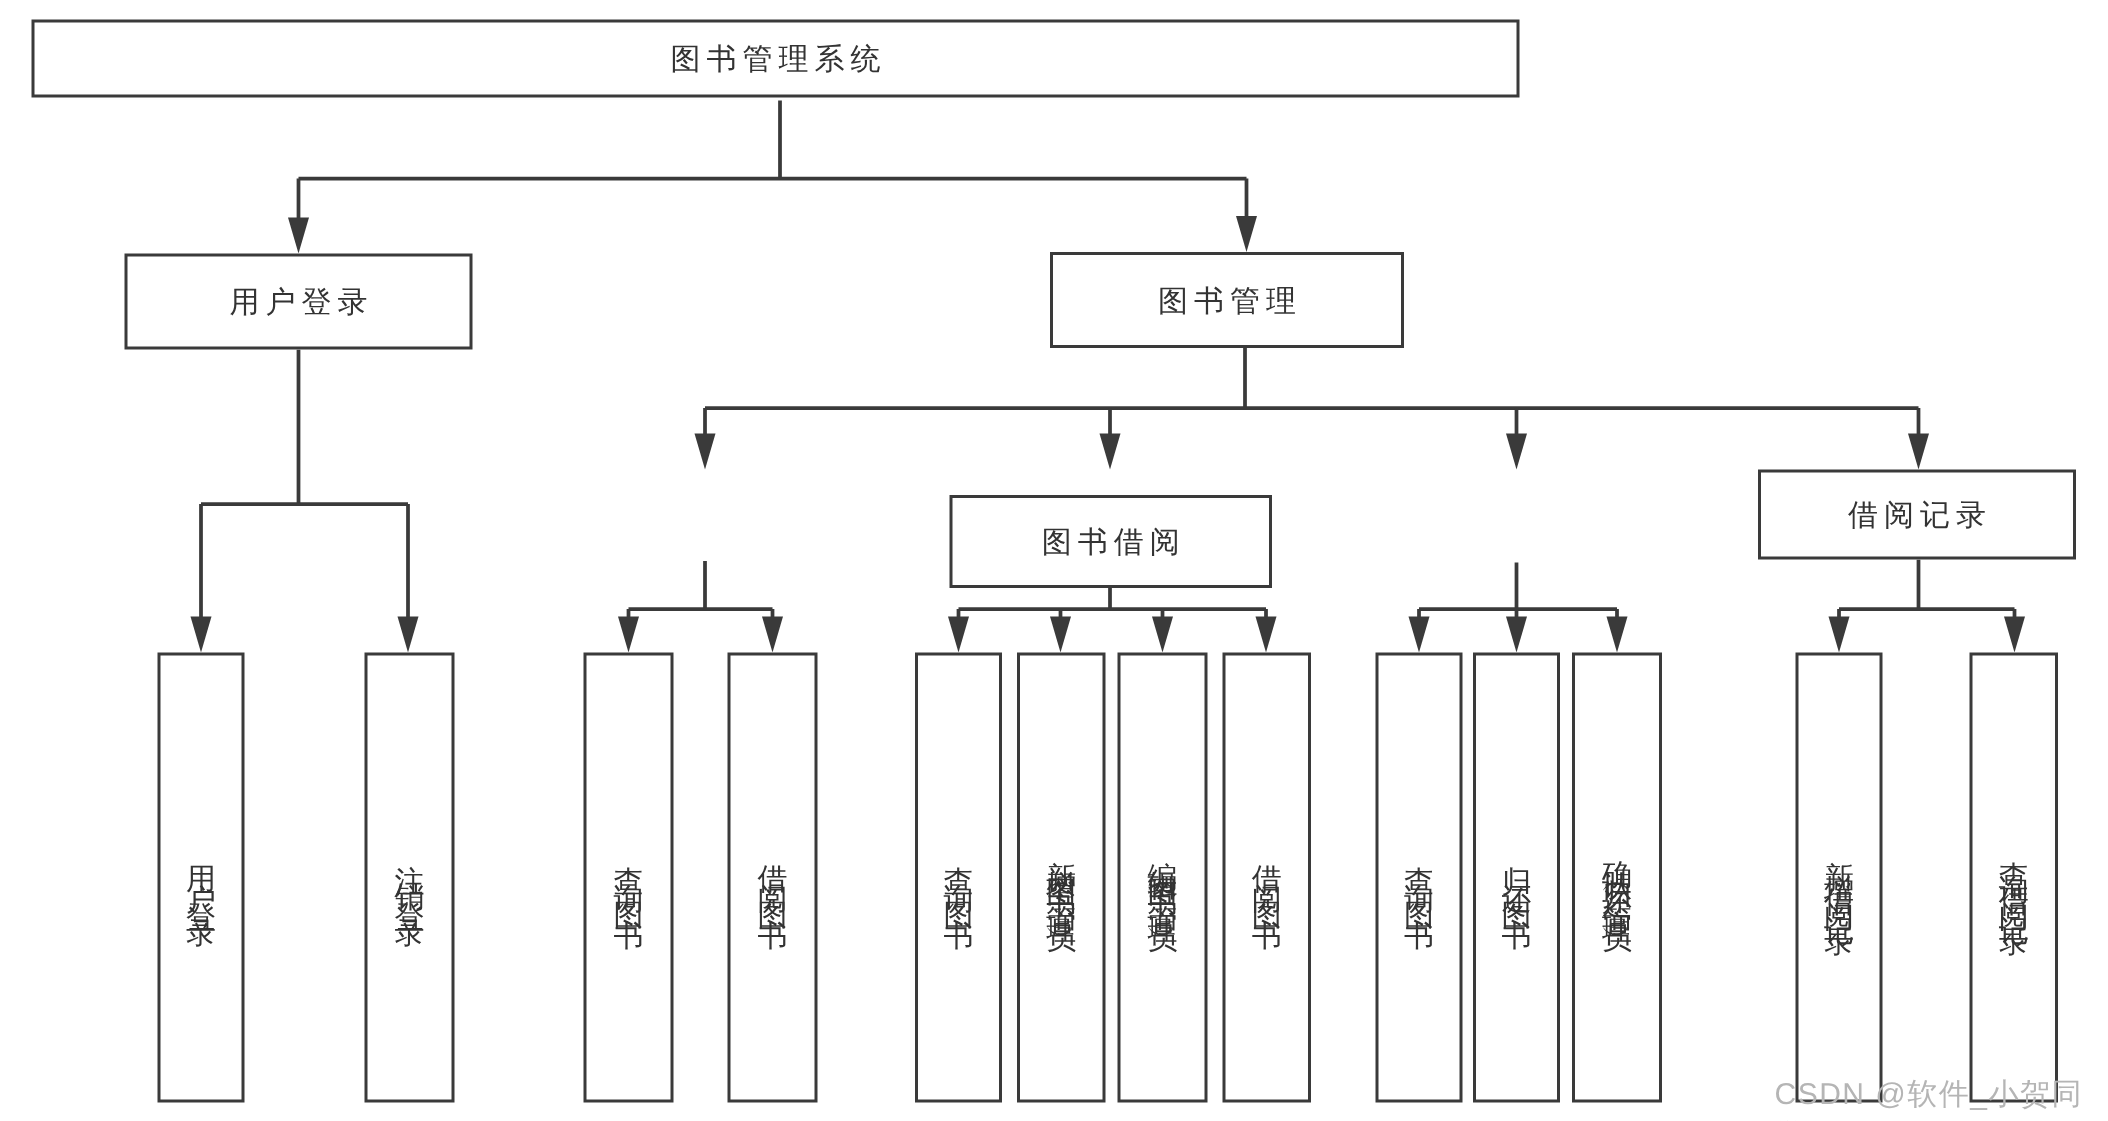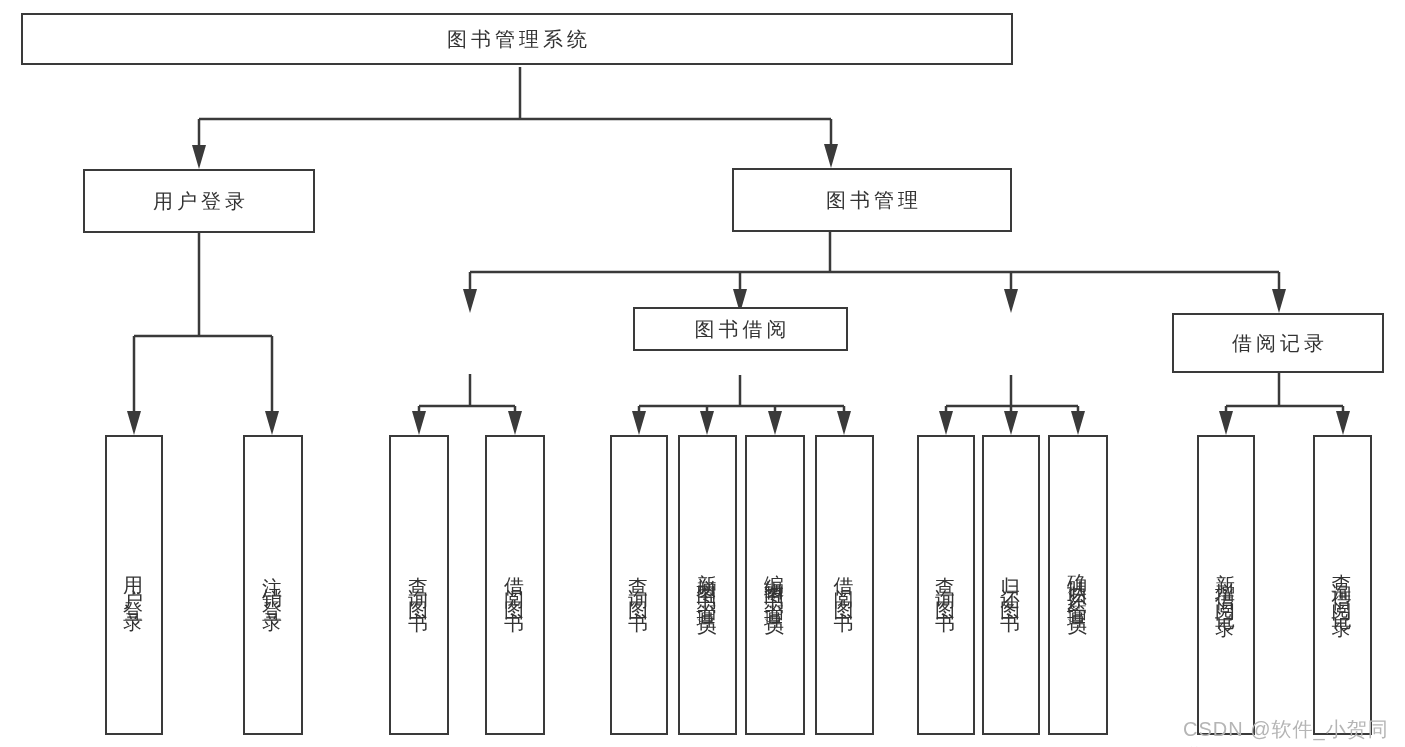--- a/index.html
+++ b/index.html
@@ -128,23 +128,23 @@
       <line x1="1226" y1="406" x2="1226" y2="413" stroke="currentColor" stroke-width="2.5"></line>
       <polygon points="1219,411 1233,411 1226,435" fill="currentColor"></polygon>
       <line x1="1343" y1="406" x2="1343" y2="413" stroke="currentColor" stroke-width="2.5"></line>
       <polygon points="1336,411 1350,411 1343,435" fill="currentColor"></polygon>
     </g>
   </svg>
 
   <div class="node" style="left:21px;top:13px;width:992px;height:52px">图书管理系统</div>
 
   <div class="node" style="left:83px;top:169px;width:232px;height:64px">用户登录</div>
-  <div class="node" style="left:732px;top:168px;width:280px;height:64px">图书管理</div>
+  <div class="node" style="left:700px;top:168px;width:236px;height:64px">图书管理</div>
 
-  <div class="node" style="left:633px;top:307px;width:215px;height:44px">图书借阅</div>
+  <div class="node" style="left:633px;top:330px;width:215px;height:62px">图书借阅</div>
   <div class="node" style="left:1172px;top:313px;width:212px;height:60px">借阅记录</div>
 
   <div class="node leaf" style="left:105px;top:435px;width:58px;height:300px">用户登录</div>
   <div class="node leaf" style="left:243px;top:435px;width:60px;height:300px">注销登录</div>
 
   <div class="node leaf" style="left:389px;top:435px;width:60px;height:300px">查询图书</div>
   <div class="node leaf" style="left:485px;top:435px;width:60px;height:300px">借阅图书</div>
 
   <div class="node leaf" style="left:610px;top:435px;width:58px;height:300px">查询图书</div>
   <div class="node leaf l9" style="left:678px;top:435px;width:59px;height:300px">新增图书（管理员）</div>

